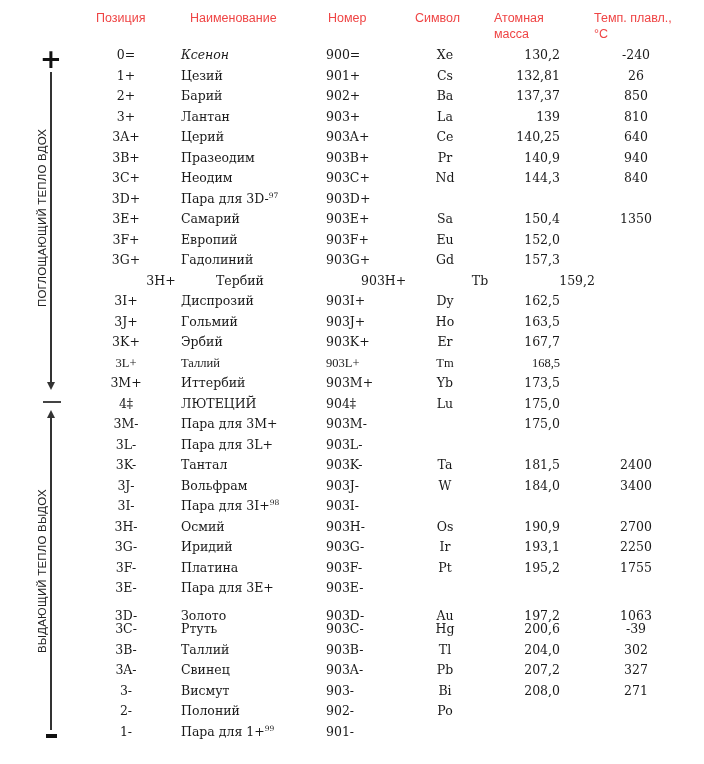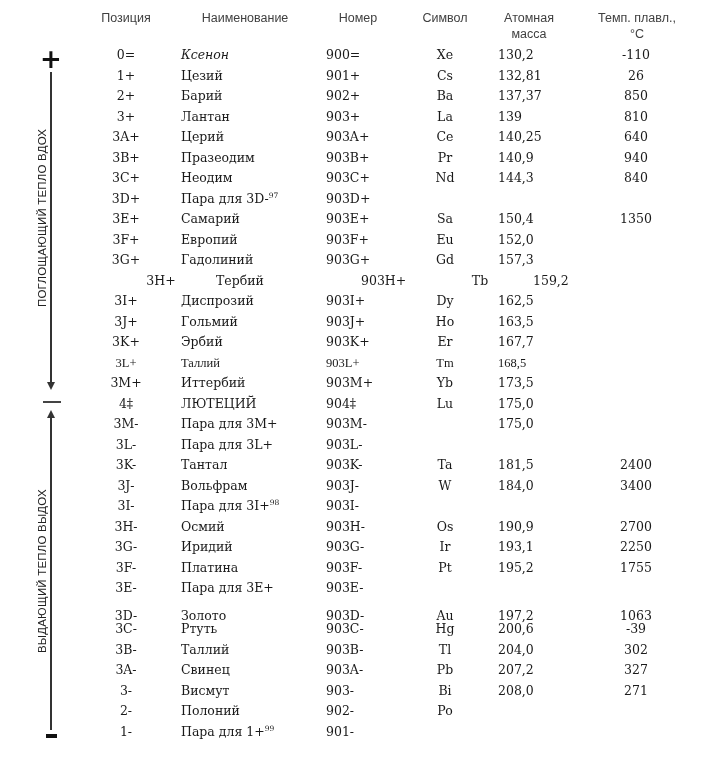--- a/index.html
+++ b/index.html
@@ -4,30 +4,30 @@
 <style>
   html, body { margin: 0; padding: 0; background: #ffffff; }
   body {
     width: 704px; height: 764px; position: relative; overflow: hidden;
     font-family: "DejaVu Serif", "Liberation Serif", serif;
     color: #1a1a1a;
   }
   .hdr {
     position: absolute; top: 10px; font-size: 12.5px; line-height: 16px;
     font-family: "Liberation Sans", "DejaVu Sans", sans-serif; font-stretch: condensed;
-    text-align: center; color: #404040;
+    text-align: left; color: #ef4444;
   }
   #rows { position: absolute; left: 0; top: 45px; width: 704px; }
   .row { position: absolute; left: 0; width: 704px; height: 20.5px; font-size: 12.5px; line-height: 20px; }
   .cell { position: absolute; top: 0; white-space: nowrap; }
   .c-pos { left: 100px; width: 52px; text-align: center; }
   .c-name { left: 181px; }
   .c-num { left: 326px; }
   .c-sym { left: 420px; width: 50px; text-align: center; }
-  .c-mass { left: 498px; width: 62px; text-align: left; }
+  .c-mass { left: 498px; width: 62px; text-align: right; }
   .c-temp { left: 606px; width: 60px; text-align: center; }
   .italic { font-style: italic; }
   sup { font-size: 7.5px; vertical-align: 5px; line-height: 0; }
   .axis-line { position: absolute; left: 50px; width: 2px; background: #333; }
   .arrow-down {
     position: absolute; left: 46.5px; width: 0; height: 0;
     border-left: 4.5px solid transparent; border-right: 4.5px solid transparent;
     border-top: 8px solid #333;
   }
   .arrow-up {
@@ -75,21 +75,21 @@
 <div class="vlabel" style="left:-38px;top:567px;width:160px;text-align:center;">ВЫДАЮЩИЙ ТЕПЛО ВЫДОХ</div>
 <div class="minus-sign"></div>
 
 <div id="rows">
     <div class="row" style="top: 0px;">
       <div class="cell c-pos">0=</div>
       <div class="cell c-name italic"><span>Ксенон</span></div>
       <div class="cell c-num">900=</div>
       <div class="cell c-sym">Xe</div>
       <div class="cell c-mass">130,2</div>
-      <div class="cell c-temp">-110</div>
+      <div class="cell c-temp">-240</div>
     </div>
     <div class="row" style="top: 20.5px;">
       <div class="cell c-pos">1+</div>
       <div class="cell c-name"><span>Цезий</span></div>
       <div class="cell c-num">901+</div>
       <div class="cell c-sym">Cs</div>
       <div class="cell c-mass">132,81</div>
       <div class="cell c-temp">26</div>
     </div>
     <div class="row" style="top: 41px;">

